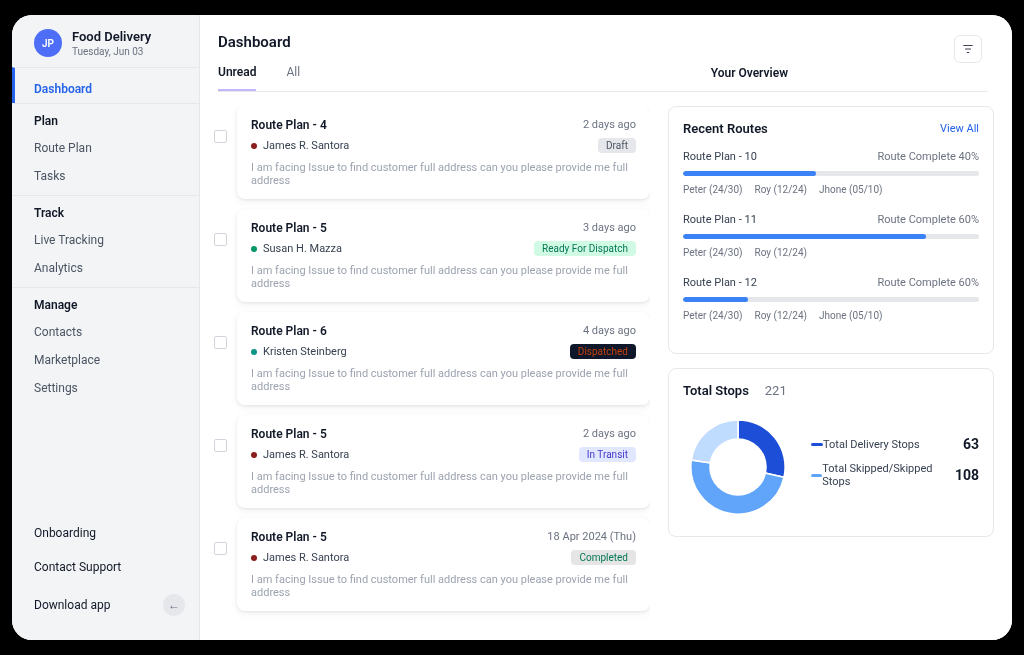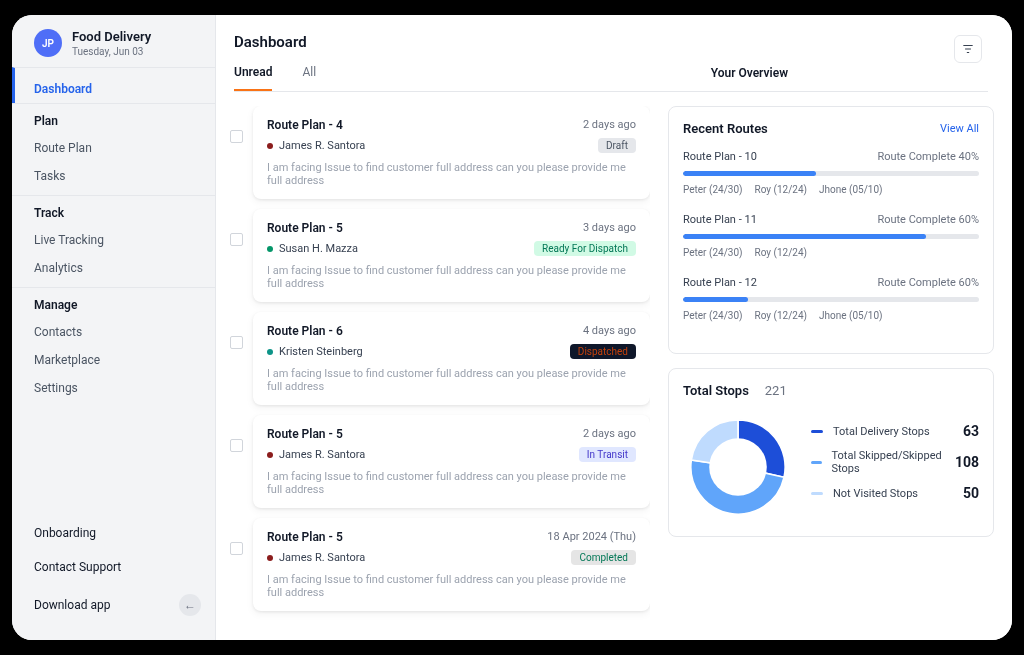--- a/index.html
+++ b/index.html
@@ -1,37 +1,37 @@
 <!DOCTYPE html>
 <html><head>
 <meta charset="utf-8">
 <style>
 * { box-sizing: border-box; margin: 0; padding: 0; }
 body { background: #000; display: flex; align-items: center; justify-content: center; font-family: -apple-system, BlinkMacSystemFont, "Segoe UI", Roboto, Arial, sans-serif; font-size: 13px; color: #374151; width: 1024px; height: 655px; overflow: hidden; }
 .app { width: 1000px; height: 625px; background: #f9fafb; border-radius: 20px; overflow: hidden; display: flex; }
-.sidebar { width: 204px; background: #f3f4f6; display: flex; flex-direction: column; border-right: 1px solid #e5e7eb; }
+.sidebar { width: 188px; background: #f3f4f6; display: flex; flex-direction: column; border-right: 1px solid #e5e7eb; }
 .brand { display: flex; align-items: center; gap: 10px; padding: 14px 14px 10px 22px; }
 .avatar { width: 28px; height: 28px; border-radius: 50%; background: #4f6ef7; color: #fff; font-size: 10px; font-weight: 600; display: flex; align-items: center; justify-content: center; }
 .brand-title { font-size: 13px; font-weight: 600; color: #111827; }
 .brand-sub { font-size: 10px; color: #6b7280; margin-top: 2px; }
 .nav { flex: 1; overflow-y: auto; }
 .nav-head { font-size: 12px; font-weight: 600; color: #111827; padding: 10px 14px 6px 22px; border-top: 1px solid #e5e7eb; }
 .nav-head.first { border-top: none; padding-top: 14px; }
 .nav-item { font-size: 12px; color: #4b5563; padding: 7px 14px 7px 22px; cursor: pointer; }
 .nav-item.active { color: #2563eb; border-left: 3px solid #2563eb; padding-left: 19px; background: #fff0; font-weight:600; }
 .nav-bottom { padding: 10px 14px 14px 22px; }
 .nav-bottom .nb { font-size: 12px; color: #111827; padding: 10px 0; cursor: pointer; display: flex; align-items: center; justify-content: space-between; }
 .back-circle { width: 22px; height: 22px; border-radius: 50%; background: #e5e7eb; display: flex; align-items: center; justify-content: center; color: #6b7280; font-size: 12px; }
 .main { flex: 1; background: #fff; display: flex; flex-direction: column; }
 .topbar { padding: 18px 24px 0 18px; }
 .page-title { font-size: 15px; font-weight: 600; color: #111827; }
 .tabsrow { display: flex; align-items: center; justify-content: space-between; margin-top: 14px; border-bottom: 1px solid #e5e7eb; }
 .tabs { display: flex; gap: 30px; }
 .tab { font-size: 12px; color: #6b7280; padding-bottom: 10px; cursor: pointer; }
-.tab.active { color: #111827; font-weight: 600; border-bottom: 2px solid #f97316; }
+.tab.active { color: #111827; font-weight: 600; border-bottom: 2px solid #c4b5fd; }
 .overview-label { font-size: 12px; font-weight: 600; color: #111827; padding-bottom: 10px; margin-right: 200px; }
 .filter-btn { width: 28px; height: 28px; border: 1px solid #e5e7eb; border-radius: 6px; display: flex; align-items: center; justify-content: center; cursor: pointer; position: absolute; top: 20px; right: 30px; }
 .content { flex: 1; display: flex; gap: 18px; padding: 14px 18px 18px 8px; overflow: hidden; }
 .col-left { flex: 1; overflow-y: auto; }
 .card-row { display: flex; align-items: flex-start; gap: 10px; margin-bottom: 10px; padding: 0 0 0 6px; }
 .chk { width: 13px; height: 13px; border: 1px solid #d1d5db; border-radius: 2px; margin-top: 24px; flex-shrink: 0; }
 .card { flex: 1; background: #fff; border-radius: 8px; box-shadow: 0 1px 3px rgba(0,0,0,0.08), 0 3px 8px rgba(0,0,0,0.05); padding: 12px 14px; }
 .card-top { display: flex; justify-content: space-between; align-items: flex-start; }
 .card-title { font-size: 12px; font-weight: 600; color: #111827; }
 .card-date { font-size: 11px; color: #6b7280; }
@@ -55,21 +55,21 @@
 .route-pct { color: #6b7280; }
 .prog { height: 5px; background: #e5e7eb; border-radius: 3px; overflow: hidden; }
 .prog-fill { height: 100%; background: #3b82f6; border-radius: 3px; }
 .route-subs { margin-top: 8px; font-size: 10px; color: #6b7280; display: flex; gap: 12px; }
 .stops-head { display: flex; align-items: baseline; gap: 16px; margin-bottom: 14px; }
 .stops-count { font-size: 13px; color: #6b7280; }
 .stops-body { display: flex; gap: 18px; align-items: center; }
 .donut { flex-shrink: 0; }
 .legend { flex: 1; }
 .lg-row { display: flex; align-items: center; justify-content: space-between; margin-bottom: 10px; font-size: 11px; }
-.lg-left { display: flex; align-items: center; gap: 10px; }
+.lg-left { display: flex; align-items: center; gap: 0; }
 .lg-dash { width: 12px; height: 3px; border-radius: 2px; }
 .lg-val { font-weight: 700; font-size: 14px; color: #111827; }
 </style>
 </head>
 <body>
 
 <div class="app">
   <div class="sidebar">
     <div class="brand">
       <div class="avatar">JP</div>
@@ -282,26 +282,19 @@
                   </div>
                   <span class="lg-val">63</span>
                 </div>
                 <div class="lg-row">
                   <div class="lg-left">
                     <span class="lg-dash" style="background:#60a5fa"></span>
                     <span>Total Skipped/Skipped Stops</span>
                   </div>
                   <span class="lg-val">108</span>
                 </div>
-                <div class="lg-row">
-                  <div class="lg-left">
-                    <span class="lg-dash" style="background:#bfdbfe"></span>
-                    <span>Not Visited Stops</span>
-                  </div>
-                  <span class="lg-val">50</span>
-                </div>
               </div>
           </div>
         </div>
       </div>
     </div>
   </div>
 </div>
 
 </body></html>

